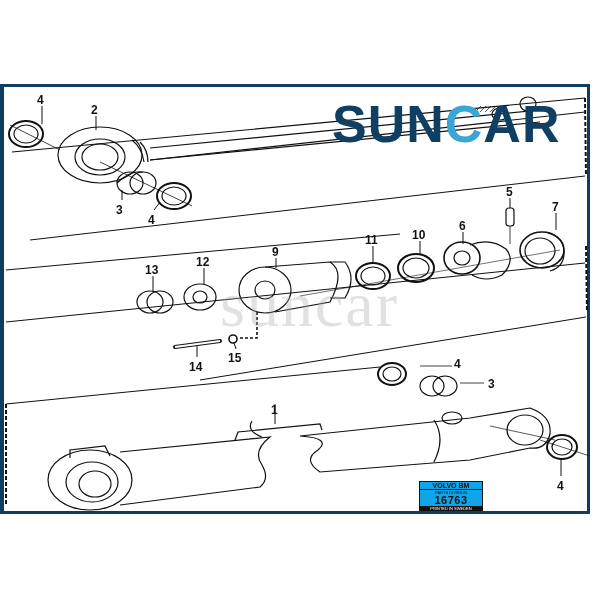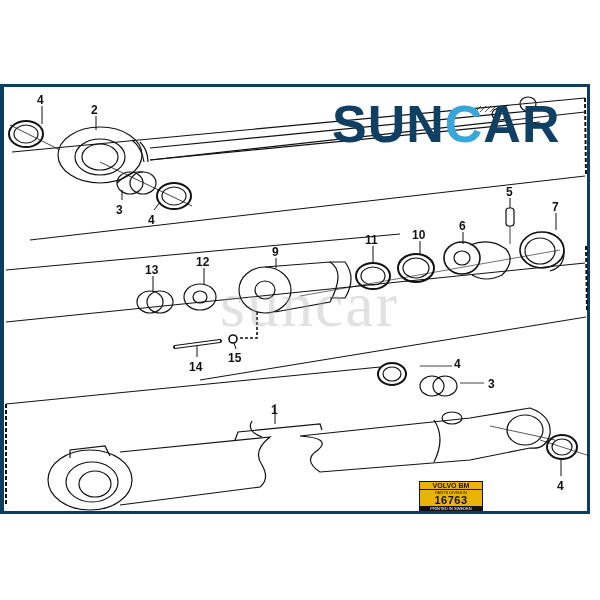--- a/index.html
+++ b/index.html
@@ -11,21 +11,21 @@
     svg.diagram { position: absolute; left: 0; top: 0; width: 600px; height: 600px; }
     .callout { font-family: "Liberation Sans", sans-serif; font-weight: bold;
                font-size: 12px; fill: #111; }
     .logo { position: absolute; left: 332px; top: 96px; font-family: "Liberation Sans", sans-serif;
             font-weight: 900; font-size: 52px; letter-spacing: 1px; color: #0f3f62;
             line-height: 56px; white-space: nowrap; }
     .logo .c { color: #3aa6d8; }
     .watermark { position: absolute; left: 220px; top: 268px; font-family: "Liberation Serif", serif;
                  font-size: 64px; color: rgba(170,170,170,0.35); letter-spacing: 2px; }
     .plate { position: absolute; left: 419px; top: 481px; width: 64px; height: 30px;
-             border: 1.5px solid #111; background: #eab308; box-sizing: border-box;
+             border: 1.5px solid #111; background: #0ea5e9; box-sizing: border-box;
              text-align: center; font-family: "Liberation Sans", sans-serif; color: #111; }
     .plate .brand { font-size: 7px; font-weight: bold; line-height: 7px; border-bottom: 1px solid #111; }
     .plate .div { font-size: 4px; line-height: 5px; }
     .plate .num { font-size: 11px; font-weight: bold; line-height: 11px; letter-spacing: 0.5px; }
     .plate .printed { font-size: 4px; line-height: 5px; background: #111; color: #fff; }
   </style>
 </head>
 <body>
 
 <div class="frame"></div>

